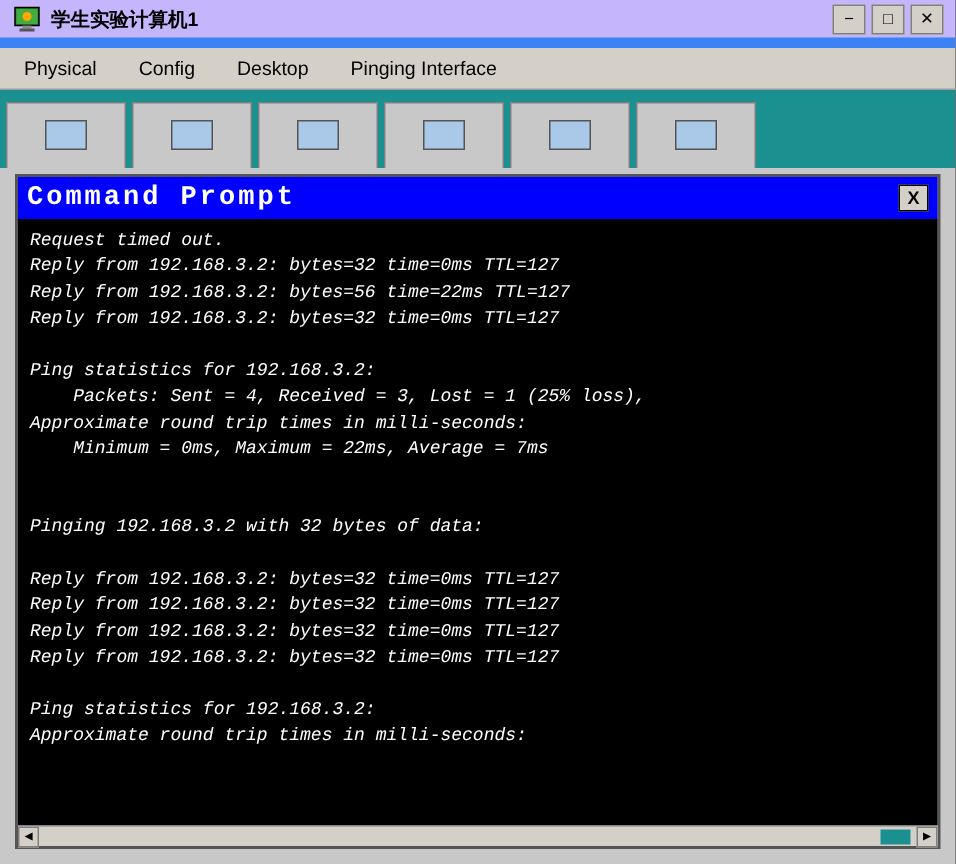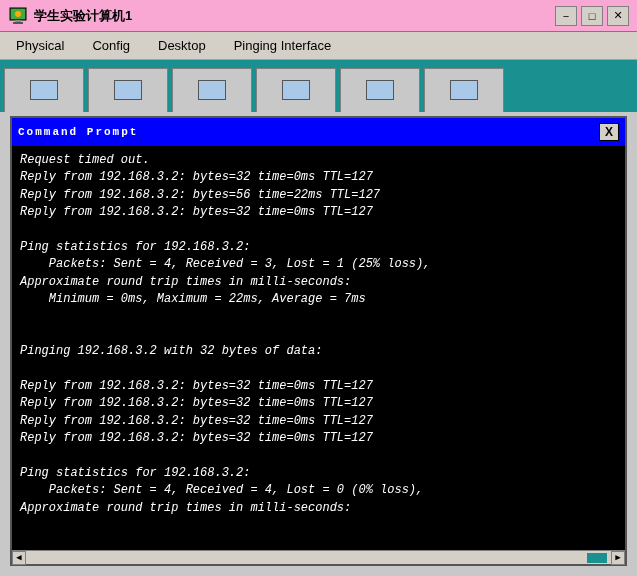--- a/index.html
+++ b/index.html
@@ -8,24 +8,24 @@
       height: 576px;
       background: #d4d0c8;
       font-family: 'Courier New', Courier, monospace;
       overflow: hidden;
     }
 
     
     .title-bar {
       display: flex;
       align-items: center;
-      background: #f9a8d4;
+      background: #c4b5fd;
       height: 32px;
       padding: 0 8px;
-      border-bottom: 1px solid #3b82f6;
+      border-bottom: 7px solid #3b82f6;
       justify-content: space-between;
     }
     .title-bar-left {
       display: flex;
       align-items: center;
       gap: 6px;
     }
     .title-text {
       font-family: Arial, sans-serif;
       font-size: 13px;
@@ -125,21 +125,21 @@
       background: #0000ff;
       height: 28px;
       display: flex;
       align-items: center;
       justify-content: space-between;
       padding: 0 6px;
       flex-shrink: 0;
     }
     .cmd-title-text {
       color: #fff;
-      font-size: 11px;
+      font-size: 18px;
       font-family: 'Courier New', Courier, monospace;
       font-weight: bold;
       letter-spacing: 2px;
     }
     .cmd-close-btn {
       background: #d4d0c8;
       border: 1px solid #000;
       width: 20px;
       height: 18px;
       font-size: 12px;
@@ -277,21 +277,20 @@
       <div class="cmd-line"> </div>
       <div class="cmd-line"> </div>
       <div class="cmd-line">Pinging 192.168.3.2 with 32 bytes of data:</div>
       <div class="cmd-line"> </div>
       <div class="cmd-line">Reply from 192.168.3.2: bytes=32 time=0ms TTL=127</div>
       <div class="cmd-line">Reply from 192.168.3.2: bytes=32 time=0ms TTL=127</div>
       <div class="cmd-line">Reply from 192.168.3.2: bytes=32 time=0ms TTL=127</div>
       <div class="cmd-line">Reply from 192.168.3.2: bytes=32 time=0ms TTL=127</div>
       <div class="cmd-line"> </div>
       <div class="cmd-line">Ping statistics for 192.168.3.2:</div>
-      <div class="cmd-line">    Packets: Sent = 4, Received = 4, Lost = 0 (0% loss),</div>
       <div class="cmd-line">Approximate round trip times in milli-seconds:</div>
 
     </div>
 
     <div class="scrollbar-h">
       <div class="scroll-arrow">◀</div>
       <div class="scrollbar-track">
         <div class="scrollbar-thumb"></div>
       </div>
       <div class="scroll-arrow">▶</div>

